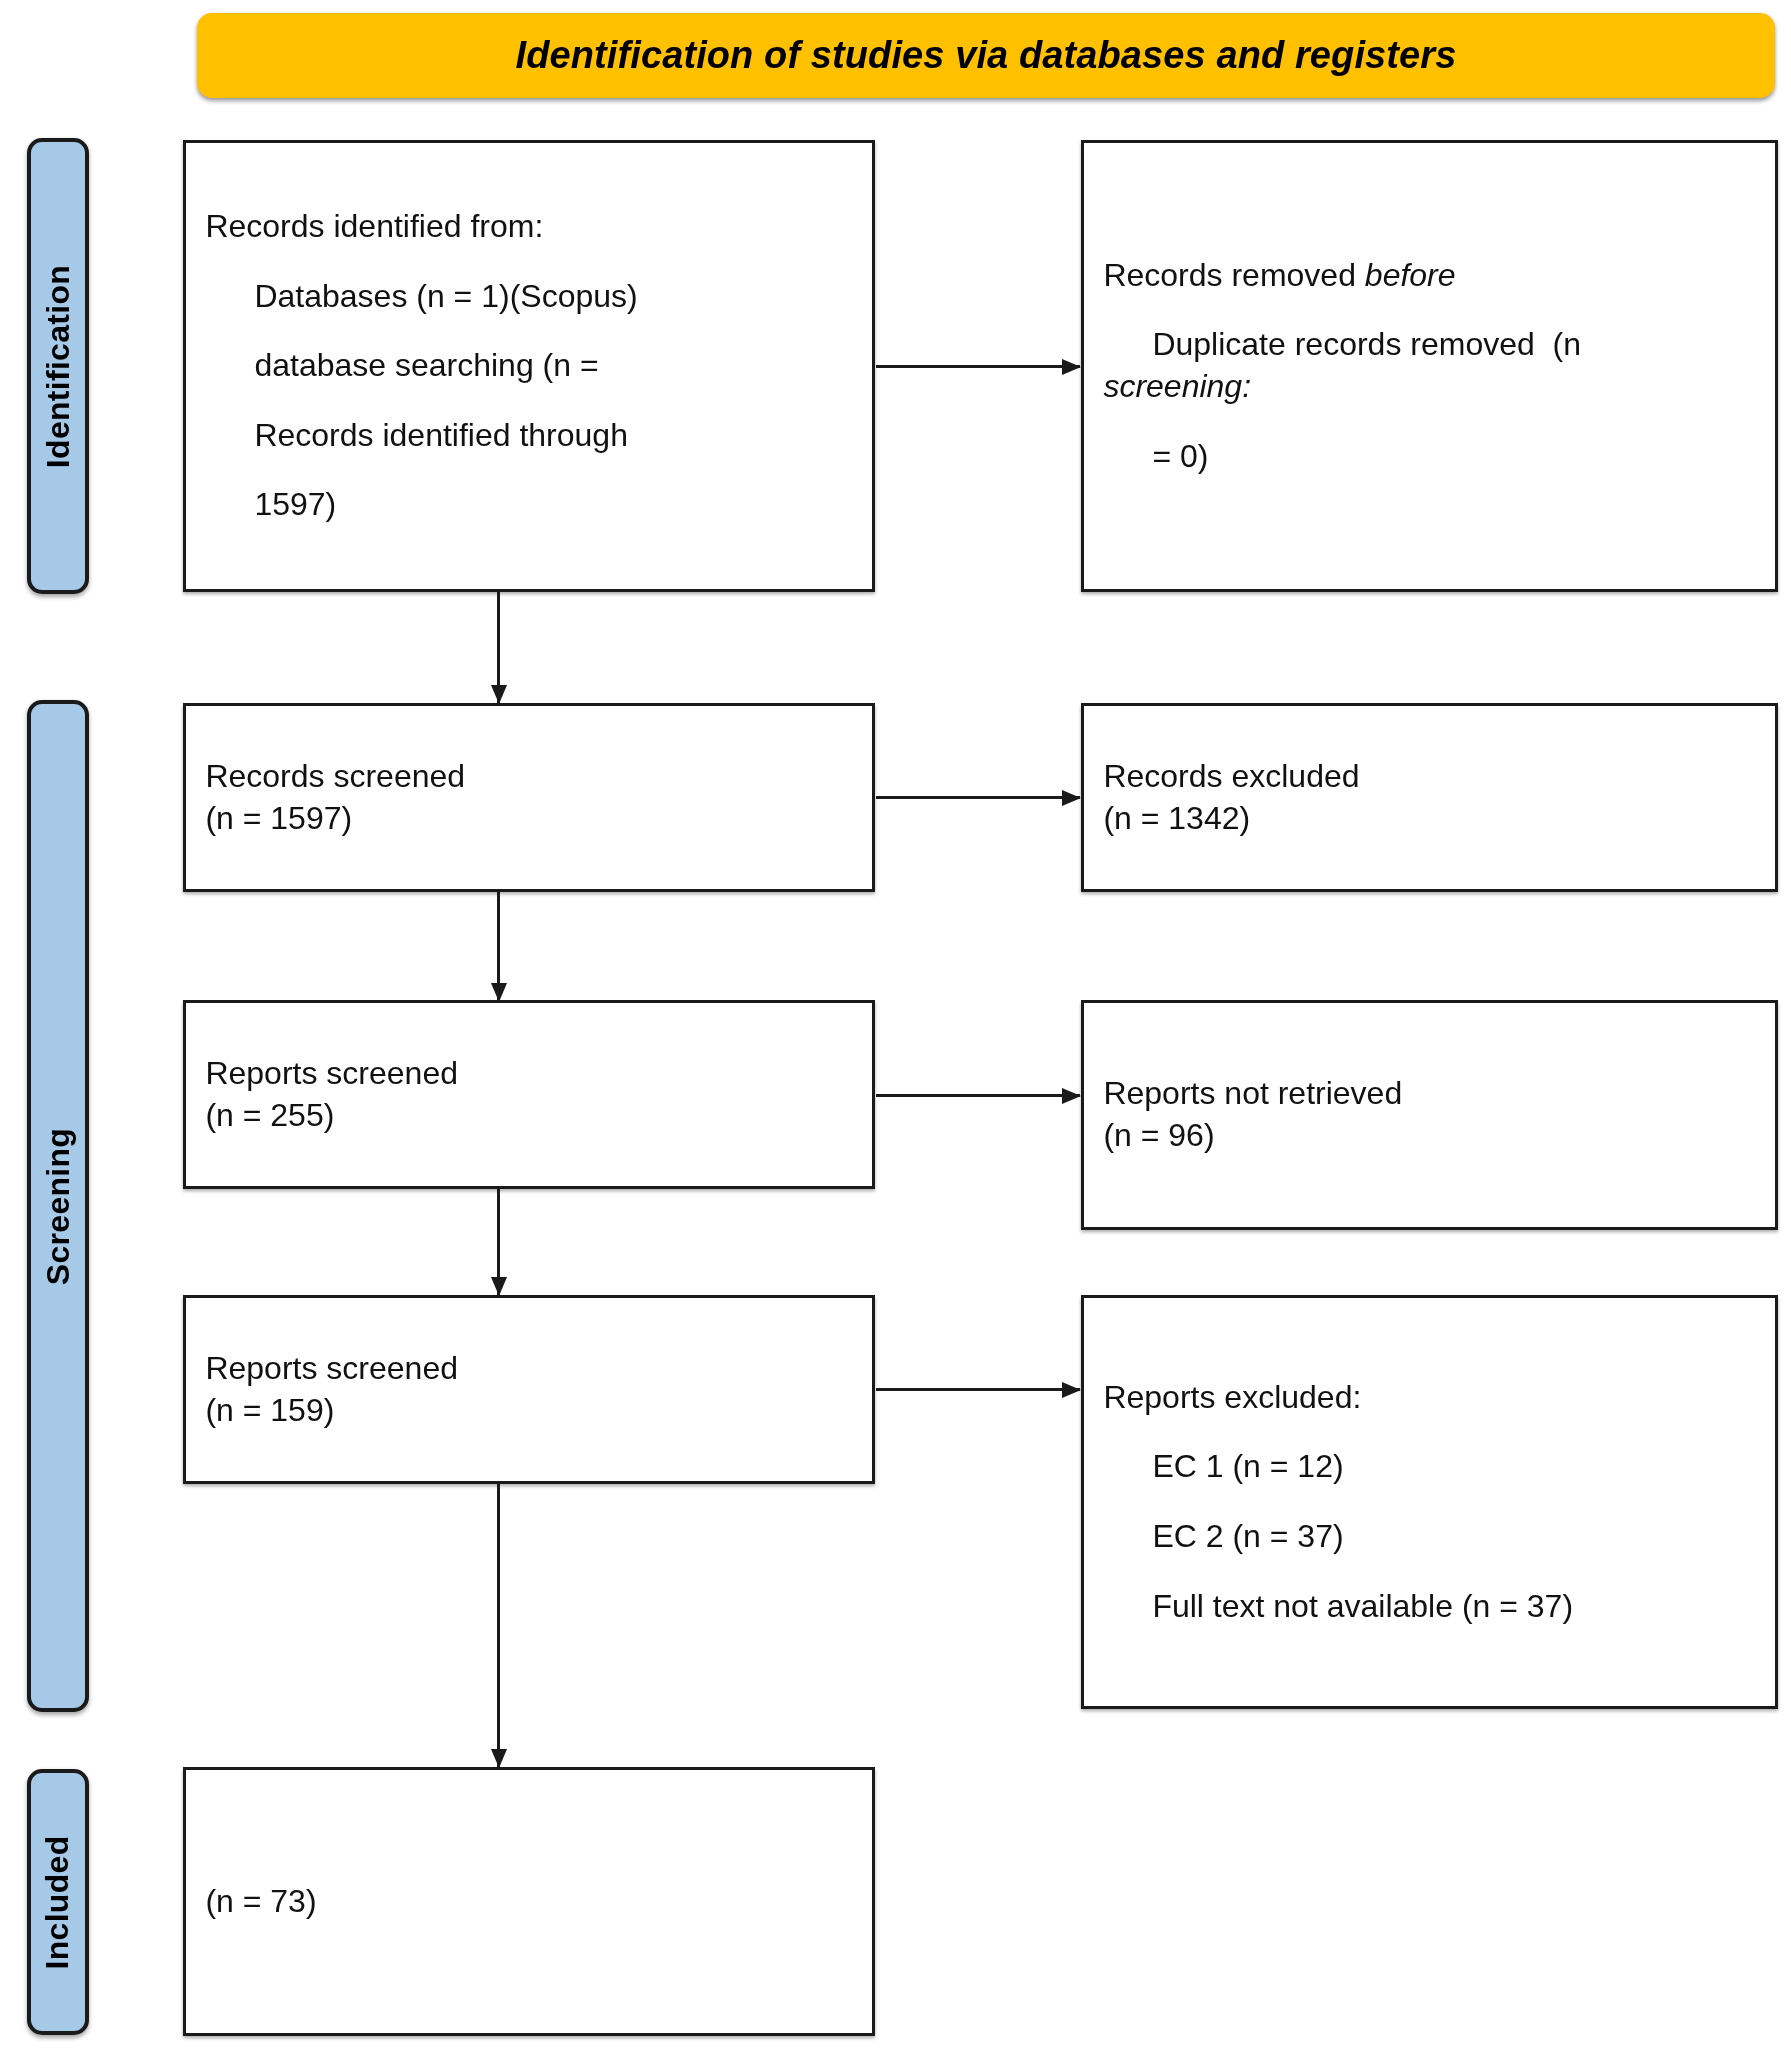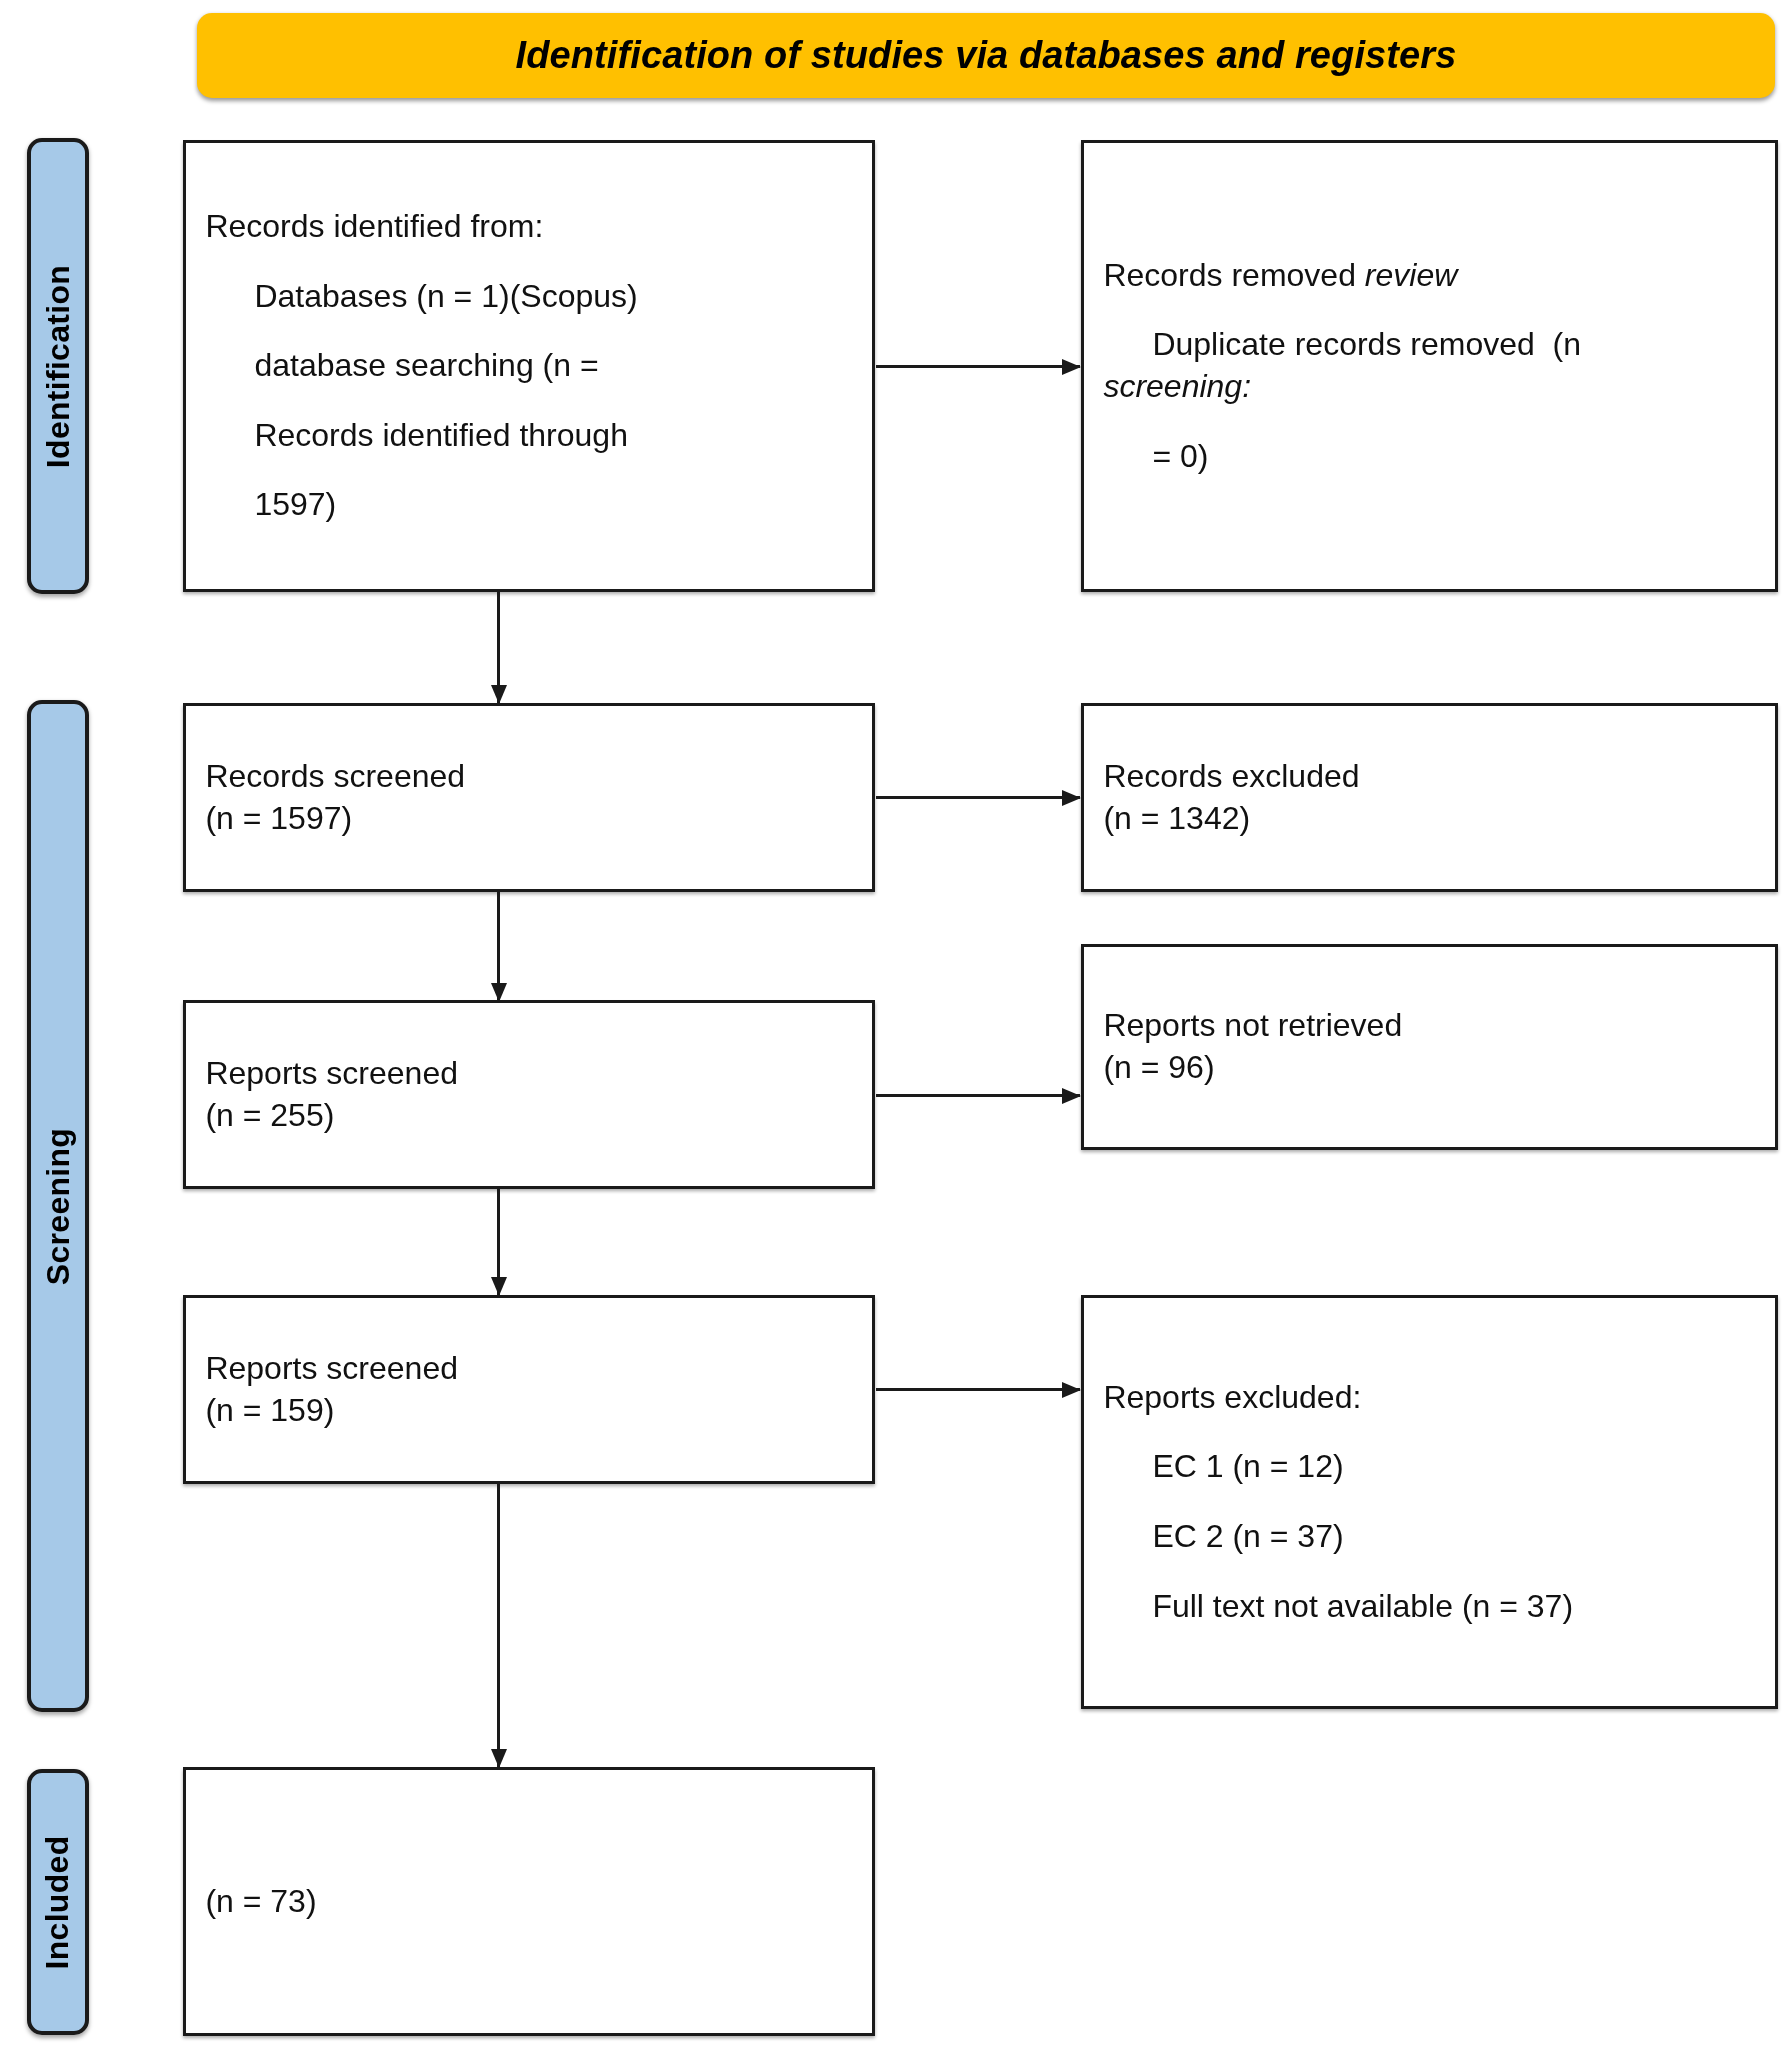--- a/index.html
+++ b/index.html
@@ -91,21 +91,21 @@
   
   #box-identified      { left: 183px; top: 140px;  width: 692px; height: 452px; }
   #box-records-screened{ left: 183px; top: 703px; width: 692px; height: 189px; }
   #box-reports-screened-255 { left: 183px; top: 1000px; width: 692px; height: 189px; }
   #box-reports-screened-159 { left: 183px; top: 1295px; width: 692px; height: 189px; }
   #box-included        { left: 183px; top: 1767px; width: 692px; height: 269px; }
 
   
   #box-removed-before  { left: 1081px; top: 140px;  width: 697px; height: 452px; }
   #box-records-excluded{ left: 1081px; top: 703px; width: 697px; height: 189px; }
-  #box-not-retrieved   { left: 1081px; top: 944px; width: 697px; height: 206px; }
+  #box-not-retrieved   { left: 1081px; top: 1000px; width: 697px; height: 230px; }
   #box-reports-excluded{ left: 1081px; top: 1295px; width: 697px; height: 414px; }
 
   
   .conn { position: absolute; }
   .v-line {
     width: 2.9px;
     background: #1a1a1a;
   }
   .v-arrow-head {
     position: absolute;
@@ -166,21 +166,21 @@
       <div class="box-line">Records identified from:</div>
       <div class="box-line indent">Databases (n = 1)(Scopus)</div>
       <div class="box-line indent">database searching (n =</div>
       <div class="box-line indent">Records identified through</div>
       <div class="box-line indent">1597)</div>
     </div>
   </div>
 
   <div class="box" id="box-removed-before">
     <div class="box-body">
-      <div class="box-line"><span>Records removed </span><span class="em">review</span></div>
+      <div class="box-line"><span>Records removed </span><span class="em">before</span></div>
       <div class="box-line indent">Duplicate records removed  (n</div>
       <div class="box-line em">screening:</div>
       <div class="box-line indent">= 0)</div>
     </div>
   </div>
 
   <div class="box" id="box-records-screened">
     <div class="box-body">
       <div class="box-line">Records screened</div>
       <div class="box-line">(n = 1597)</div>

